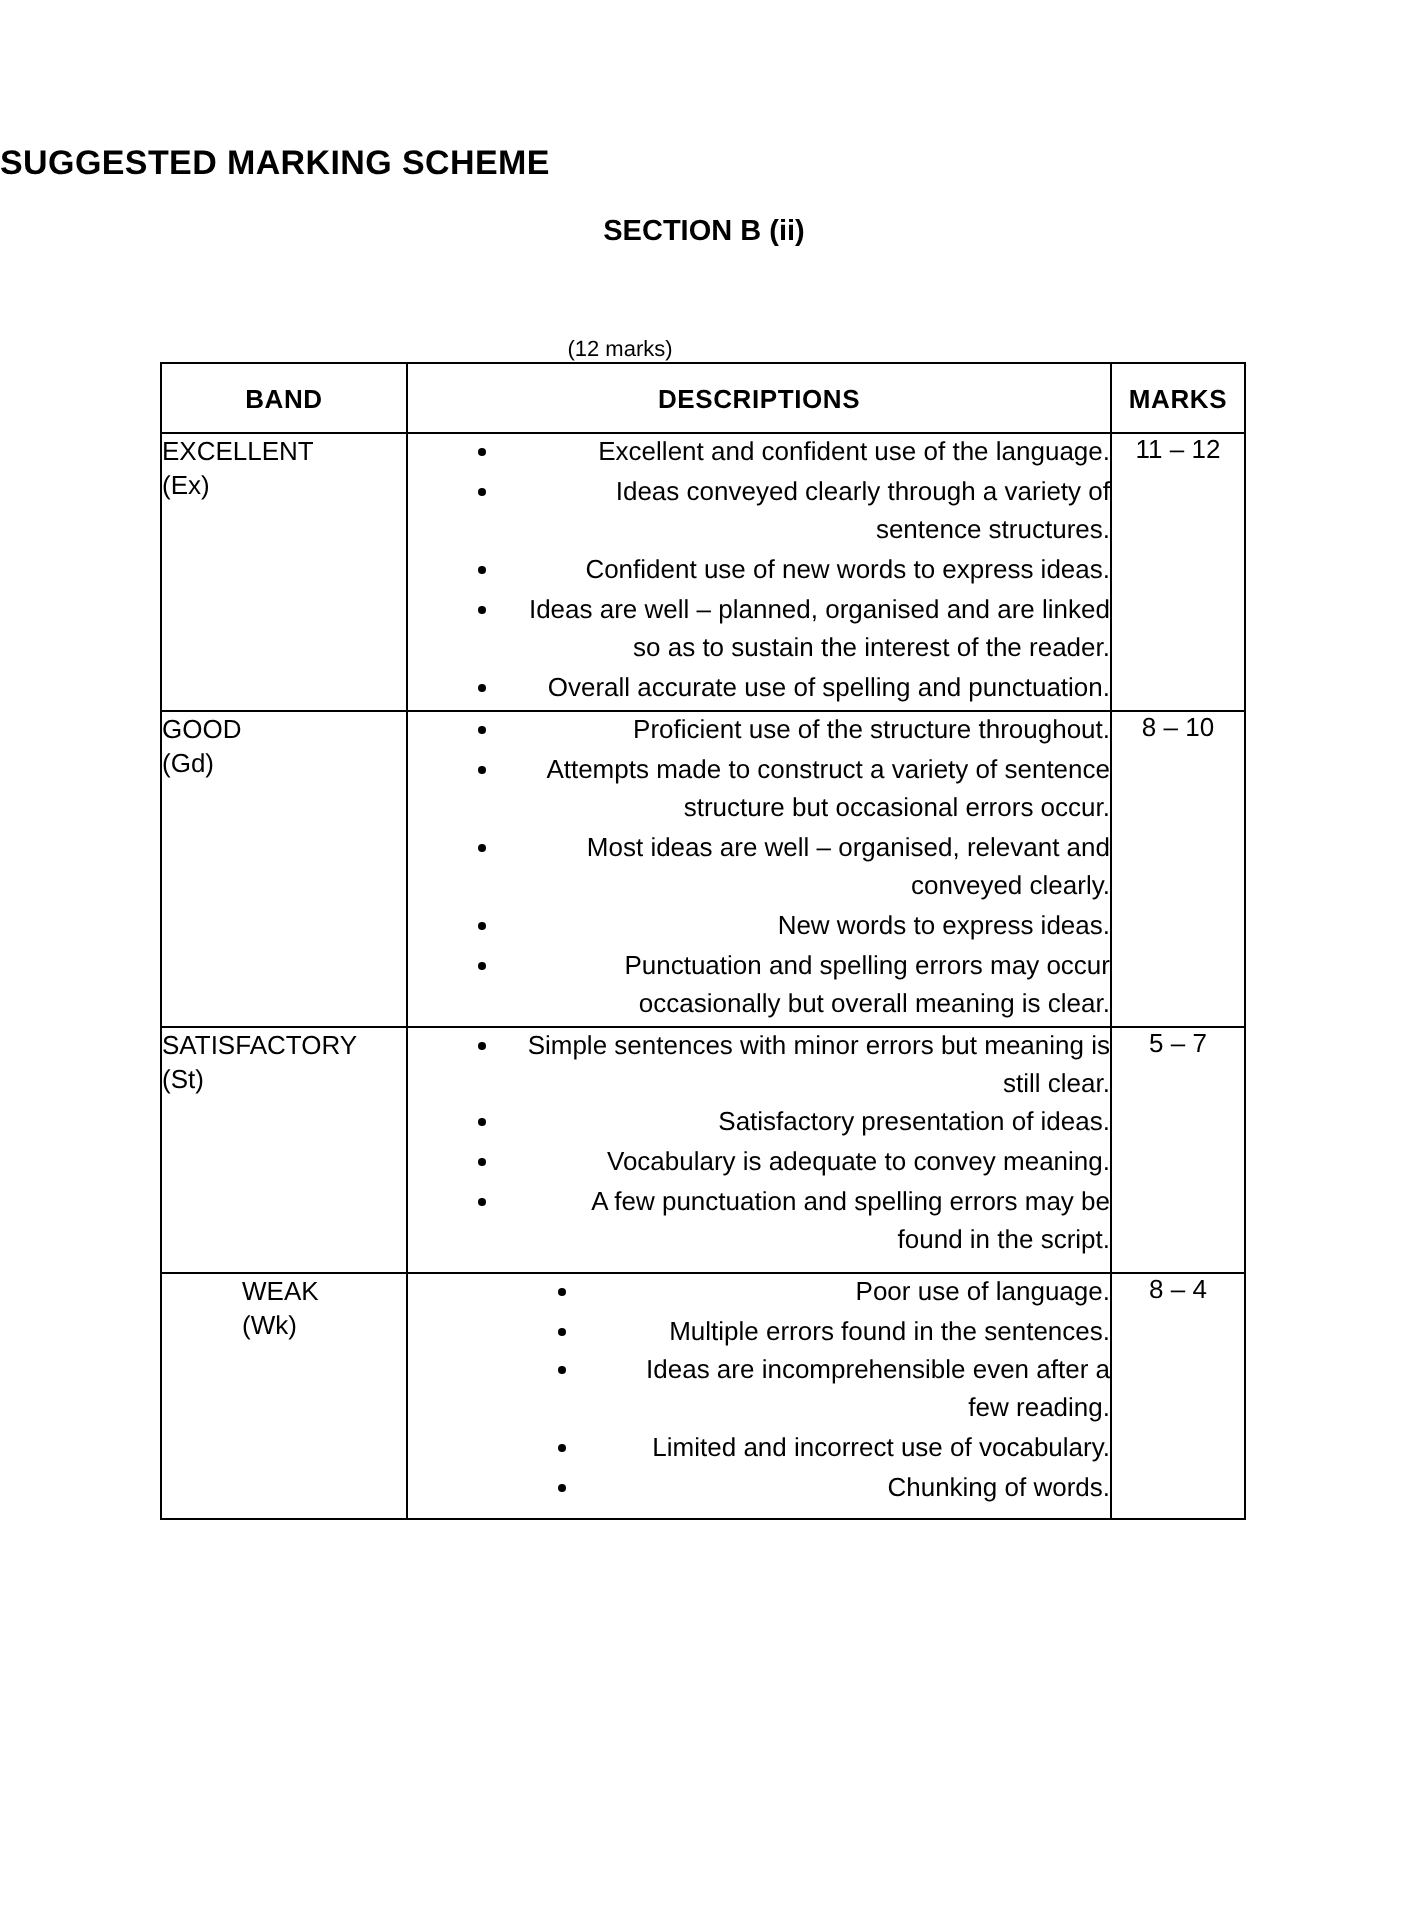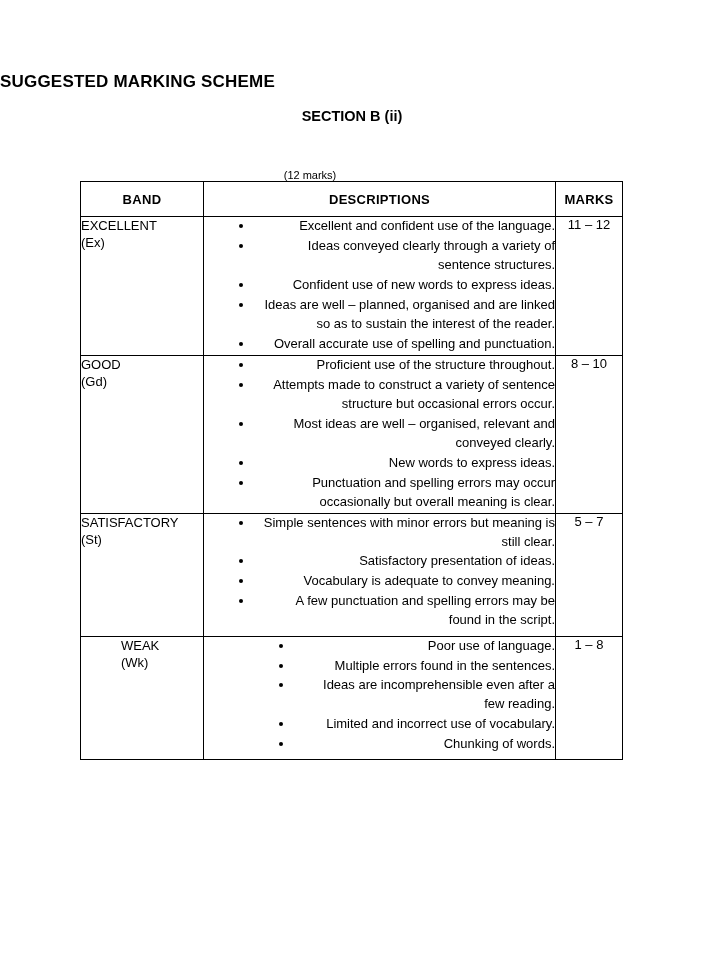--- a/index.html
+++ b/index.html
@@ -281,20 +281,20 @@
             <li>
               <span class="bullet-dot"></span>
               <span>Limited and incorrect use of vocabulary.</span>
             </li>
             <li>
               <span class="bullet-dot"></span>
               <span>Chunking of words.</span>
             </li>
           </ul>
         </td>
-        <td class="marks-cell">1 – 8</td>
+        <td class="marks-cell">8 – 4</td>
       </tr>
 
     </tbody>
   </table>
 
 
 </div>
 
 </body></html>

